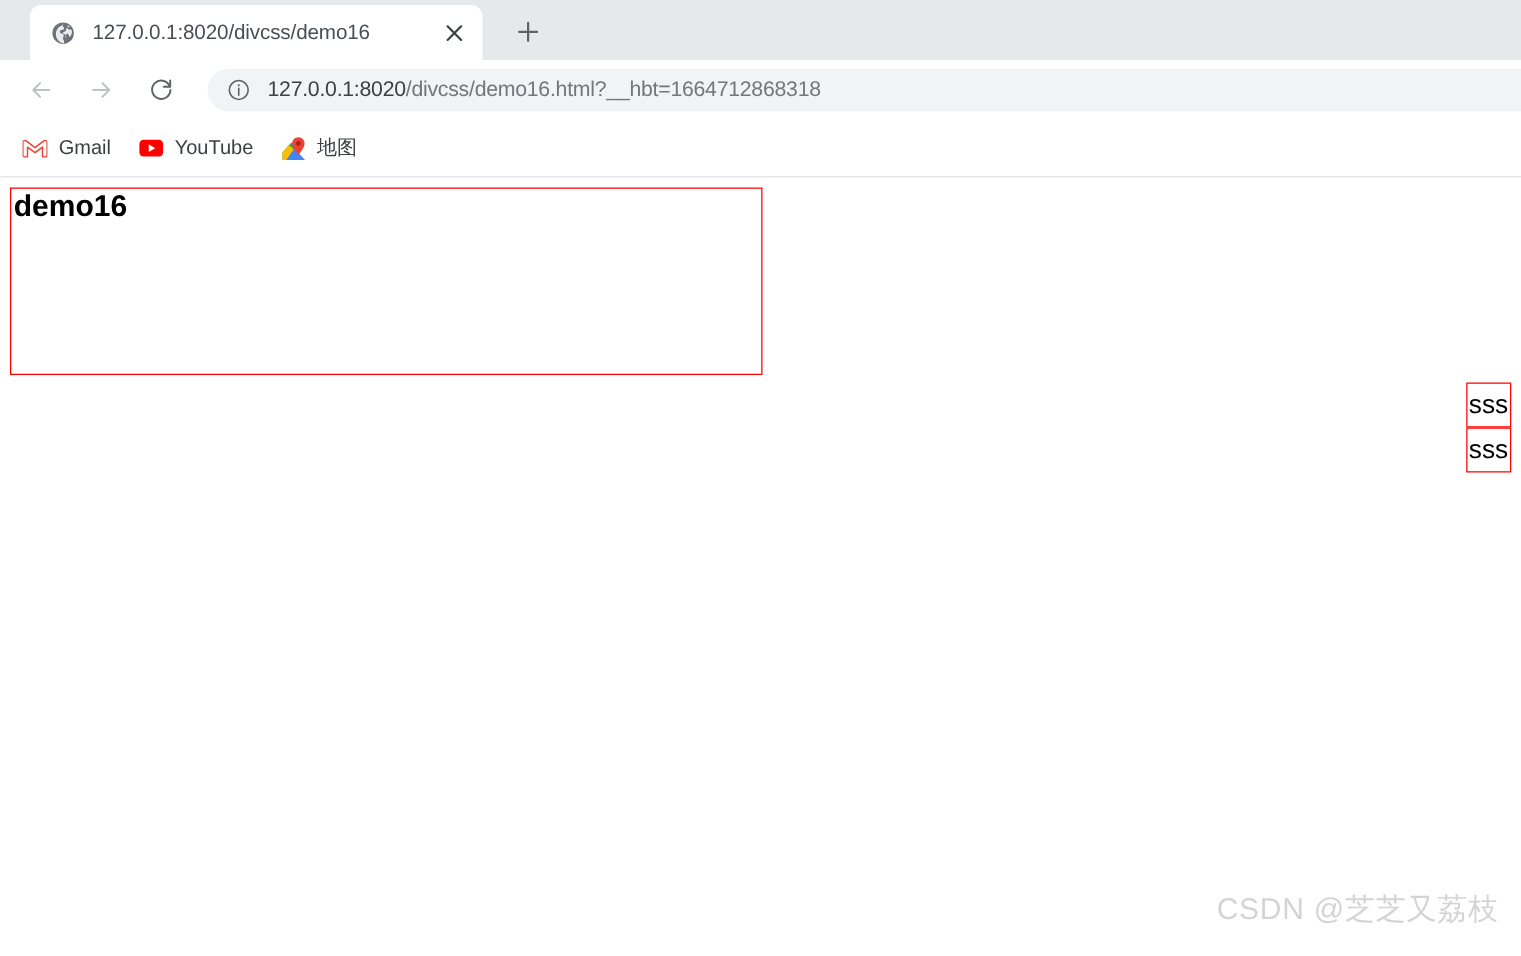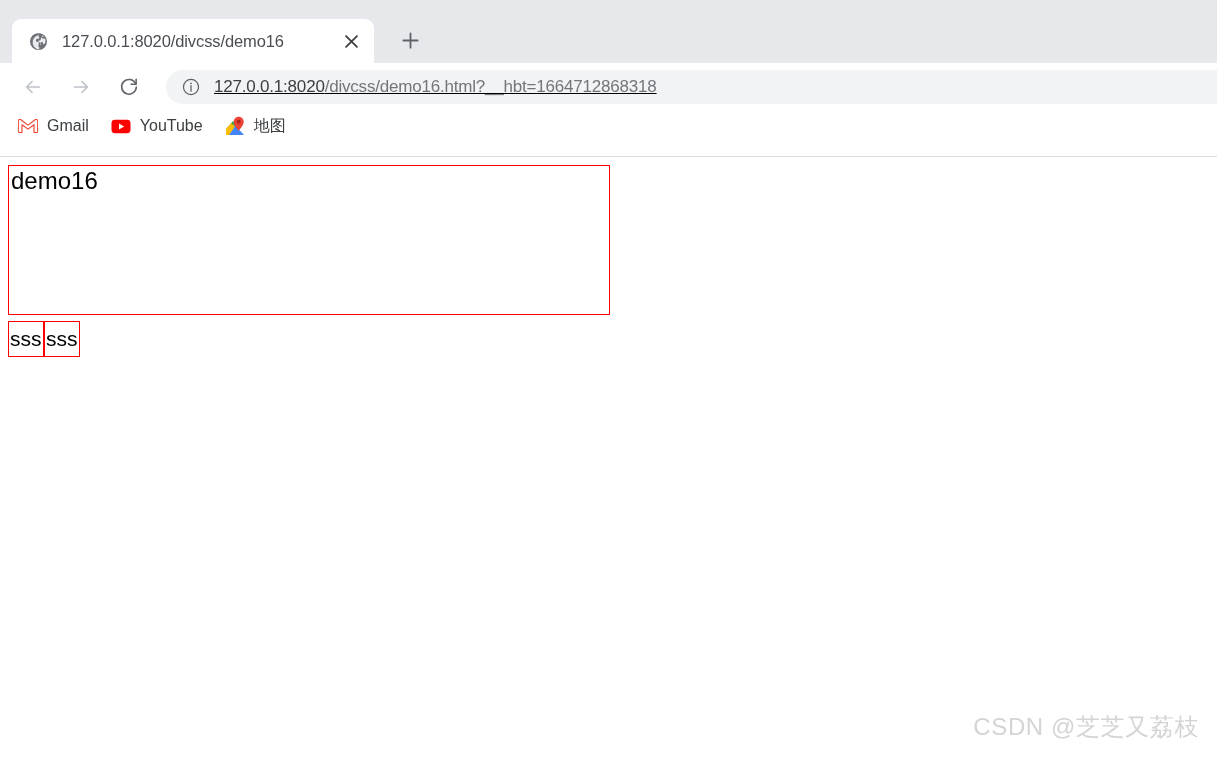--- a/index.html
+++ b/index.html
@@ -19,25 +19,25 @@
   .browser {
     width: 1217px;
     height: 765px;
     display: flex;
     flex-direction: column;
     position: relative;
   }
 
   
   .tabstrip {
-    height: 63px;
+    height: 48px;
     background: #e7e8ec;
     display: flex;
     align-items: flex-end;
-    padding-left: 12px;
+    padding-left: 24px;
     box-sizing: border-box;
     flex: 0 0 auto;
     position: relative;
   }
   .tab {
     height: 44px;
     width: 362px;
     background: #ffffff;
     border-radius: 9px 9px 0 0;
     display: flex;
@@ -108,21 +108,20 @@
     flex: 1 1 auto;
     height: 34px;
     background: #f1f3f4;
     border-radius: 17px 0 0 17px;
     display: flex;
     align-items: center;
     margin-left: 6px;
     padding-left: 14px;
     box-sizing: border-box;
     overflow: hidden;
-    text-decoration: underline;
   }
   .info-icon {
     width: 22px;
     height: 22px;
     flex: 0 0 auto;
     margin-right: 12px;
     display: flex;
     align-items: center;
     justify-content: center;
   }
@@ -132,20 +131,21 @@
     white-space: nowrap;
     letter-spacing: -0.2px;
   }
   .url-dim { color: #72777c; }
 
   
   .bookmarks {
     height: 46px;
     background: #ffffff;
     display: flex;
+    align-items: center;
     padding-left: 14px;
     box-sizing: border-box;
     flex: 0 0 auto;
     border-bottom: 1px solid #dadce0;
   }
   .bookmark {
     display: flex;
     align-items: center;
     height: 30px;
     padding: 0 10px 0 4px;
@@ -189,26 +189,28 @@
   .demo-box {
     box-sizing: border-box;
     border: 1px solid #ff0000;
     width: 602px;
     height: 150px;
     font-size: 24px;
     color: #000000;
     line-height: 1.18;
     padding: 1px 2px;
     overflow: hidden;
+    font-weight: bold;
   }
   .demo-box + .demo-box { margin-top: 1px; }
   .sss-row {
     margin-top: 6px;
     display: flex;
     align-items: flex-end;
+    flex-direction: column;
   }
   .sss-box {
     box-sizing: border-box;
     border: 1px solid #ff0000;
     width: 36px;
     height: 36px;
     font-size: 21px;
     color: #000000;
     line-height: 33px;
     text-align: left;

